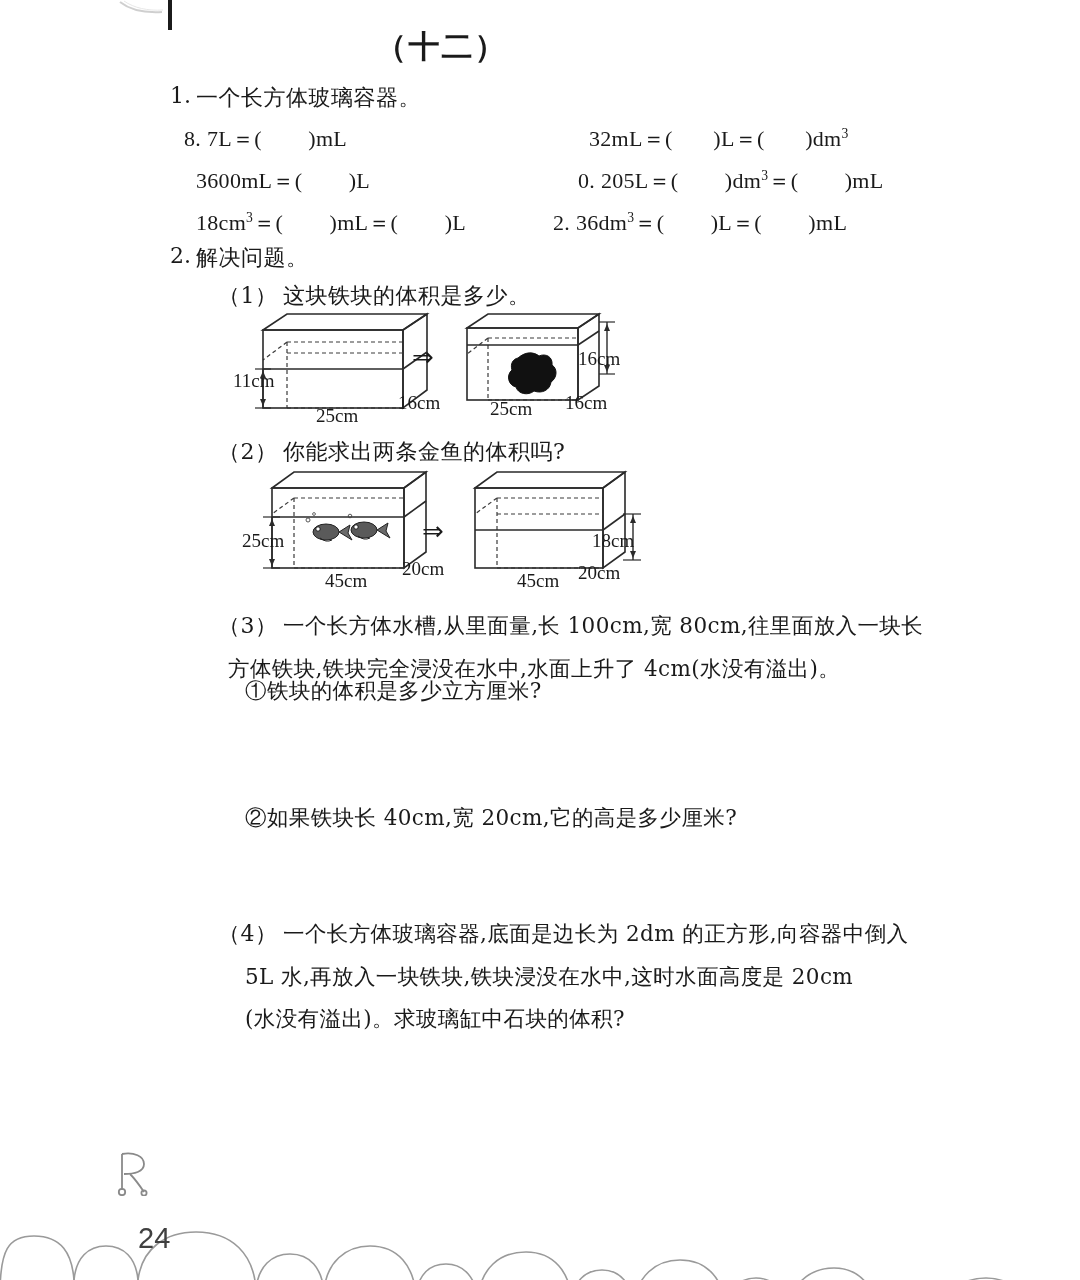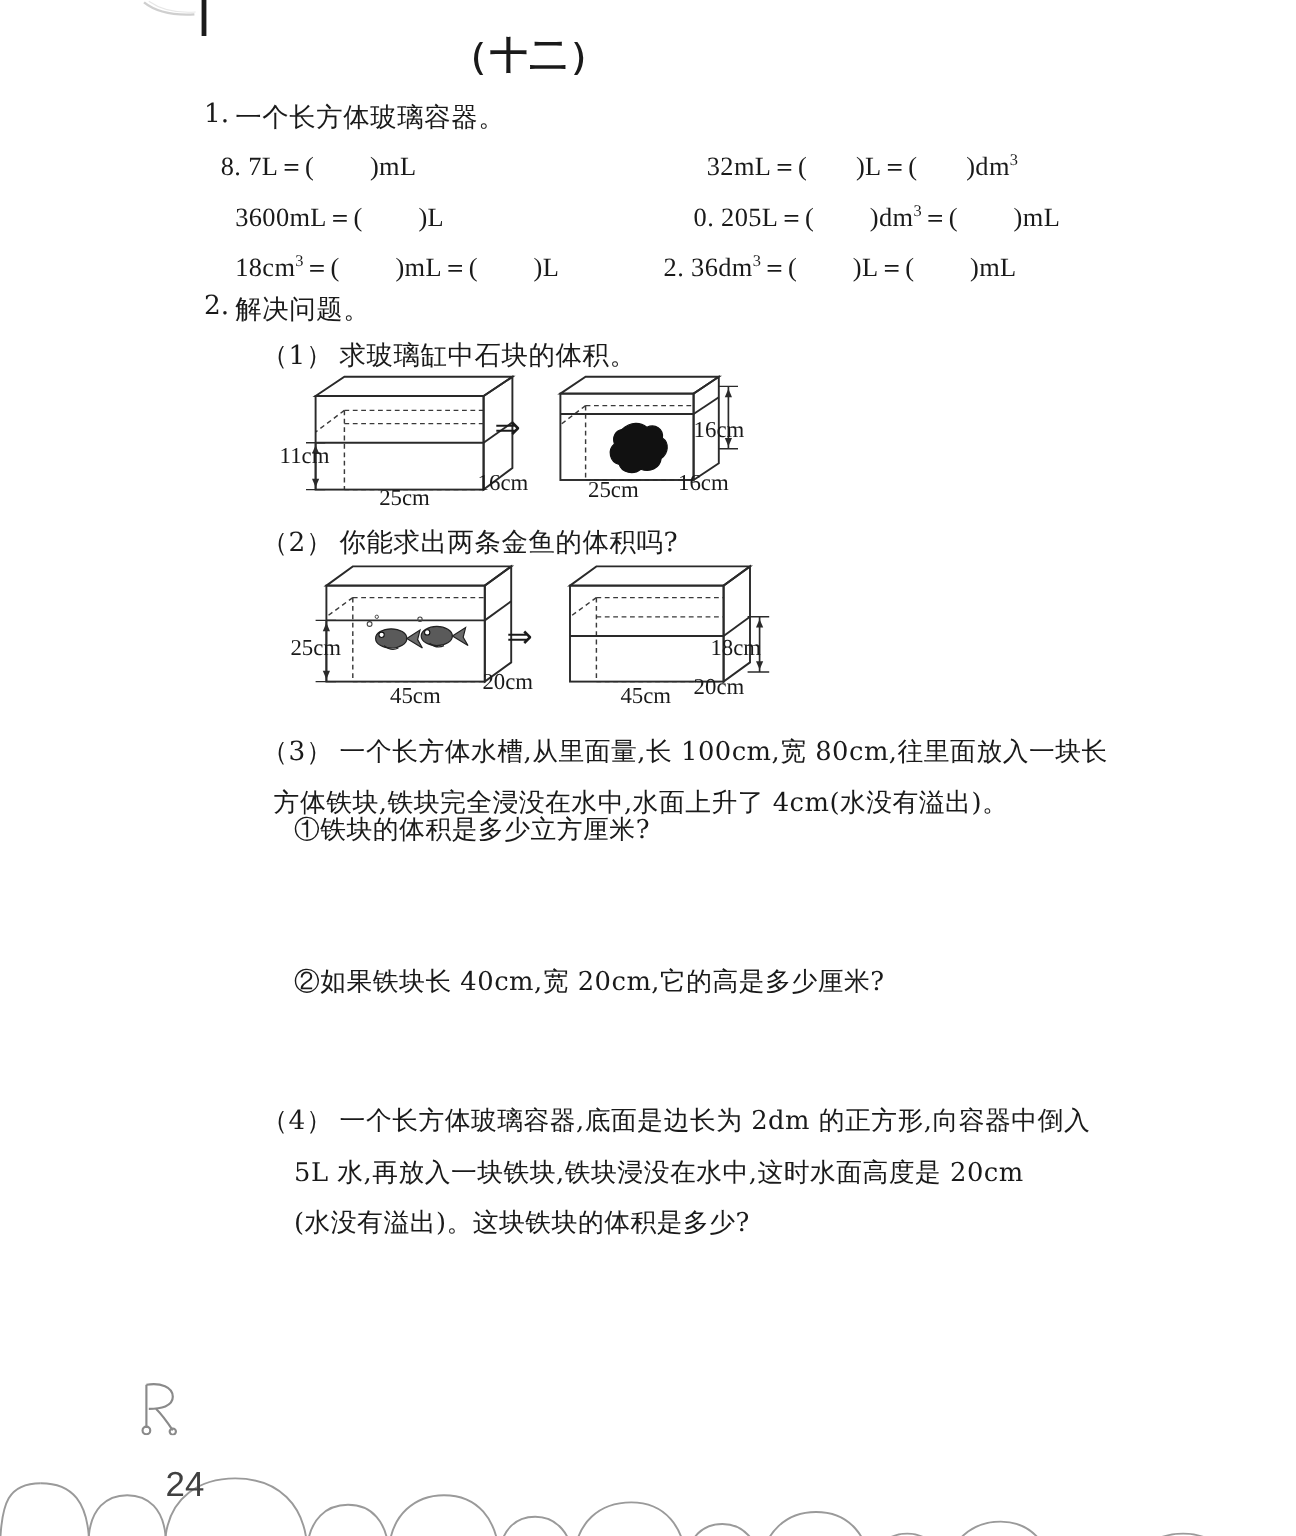--- a/index.html
+++ b/index.html
@@ -138,21 +138,21 @@
 <div class="eq" style="left:196px; top:166px;">3600mL＝(        )L</div>
 <div class="eq" style="left:578px; top:166px;">0. 205L＝(        )dm<sup>3</sup>＝(        )mL</div>
 
 <div class="eq" style="left:196px; top:208px;">18cm<sup>3</sup>＝(        )mL＝(        )L</div>
 <div class="eq" style="left:553px; top:208px;">2. 36dm<sup>3</sup>＝(        )L＝(        )mL</div>
 
 <div class="q-num" style="left:170px; top:243px;">2.</div>
 <div class="q-text" style="left:196px; top:243px;">解决问题。</div>
 
 <div class="q-text" style="left:218px; top:281px;">（1）</div>
-<div class="q-text" style="left:283px; top:281px;">求玻璃缸中石块的体积。</div>
+<div class="q-text" style="left:283px; top:281px;">这块铁块的体积是多少。</div>
 
 <svg class="figure" style="left:255px; top:312px;" width="190" height="112" viewBox="0 0 190 112">
 
   <line x1="32" y1="30" x2="32" y2="96" stroke="#3a3a3a" stroke-width="1.2" stroke-dasharray="4,3"></line>
   <line x1="32" y1="96" x2="148" y2="96" stroke="#3a3a3a" stroke-width="1.2" stroke-dasharray="4,3"></line>
   <line x1="32" y1="30" x2="148" y2="30" stroke="#3a3a3a" stroke-width="1.2" stroke-dasharray="4,3"></line>
   <line x1="32" y1="30" x2="8" y2="48" stroke="#3a3a3a" stroke-width="1.2" stroke-dasharray="4,3"></line>
 
   <polygon points="8,18 32,2 172,2 148,18" fill="none" stroke="#2a2a2a" stroke-width="1.6"></polygon>
 
@@ -272,21 +272,21 @@
 
 <div class="q-text" style="left:218px; top:611px;">（3）</div>
 <div class="body-line" style="left:283px; top:611px;">一个长方体水槽,从里面量,长 100cm,宽 80cm,往里面放入一块长</div>
 <div class="body-line" style="left:228px; top:654px;">方体铁块,铁块完全浸没在水中,水面上升了 4cm(水没有溢出)。</div>
 <div class="body-line" style="left:245px; top:676px;">①铁块的体积是多少立方厘米?</div>
 <div class="body-line" style="left:245px; top:803px;">②如果铁块长 40cm,宽 20cm,它的高是多少厘米?</div>
 
 <div class="q-text" style="left:218px; top:919px;">（4）</div>
 <div class="body-line" style="left:283px; top:919px;">一个长方体玻璃容器,底面是边长为 2dm 的正方形,向容器中倒入</div>
 <div class="body-line" style="left:245px; top:962px;">5L 水,再放入一块铁块,铁块浸没在水中,这时水面高度是 20cm</div>
-<div class="body-line" style="left:245px; top:1004px;">(水没有溢出)。这块铁块的体积是多少?</div>
+<div class="body-line" style="left:245px; top:1004px;">(水没有溢出)。求玻璃缸中石块的体积?</div>
 
 <svg class="footer-clouds" width="1040" height="150" viewBox="0 0 1040 150" style="left:0px; top:1140px; position:absolute;">
   <g fill="none" stroke="#9a9a9a" stroke-width="1.6">
     <path d="M0,155 C0,110 8,96 34,96"></path>
     <path d="M34,96 C62,96 72,114 74,140"></path>
     <path d="M74,140 C76,118 88,106 106,106 C124,106 136,118 138,140"></path>
     <path d="M138,140 C142,108 166,92 196,92 C232,92 254,114 256,150"></path>
     <path d="M256,150 C258,126 272,114 290,114 C310,114 322,128 324,152"></path>
     <path d="M324,152 C326,122 346,106 370,106 C398,106 414,126 416,156"></path>
     <path d="M416,156 C418,134 430,124 446,124 C464,124 476,138 478,160"></path>

